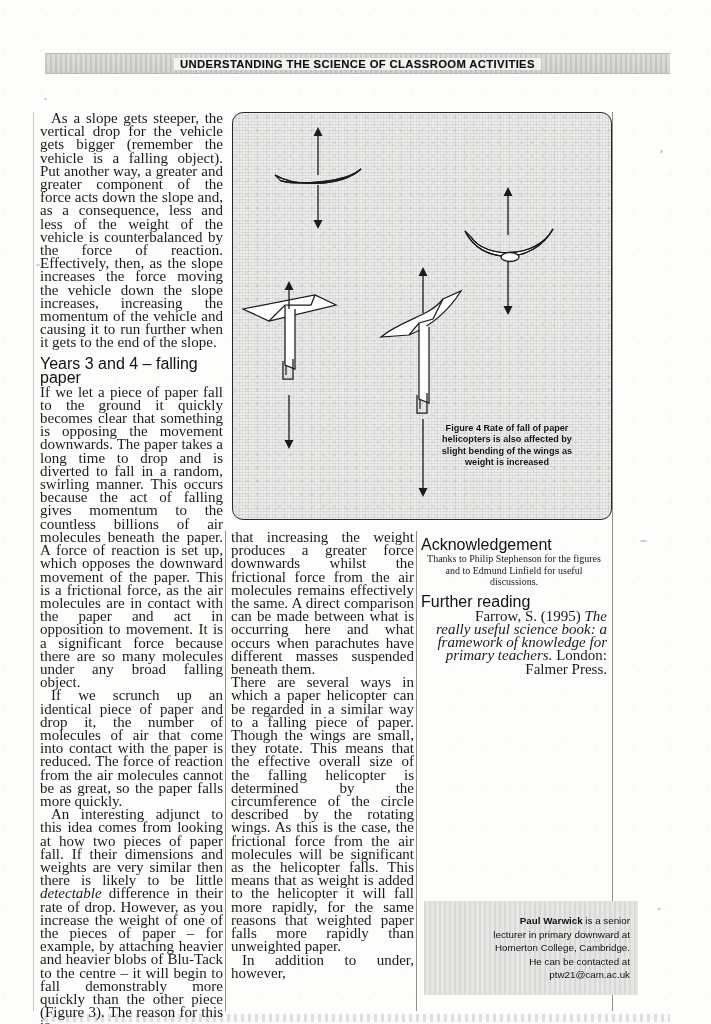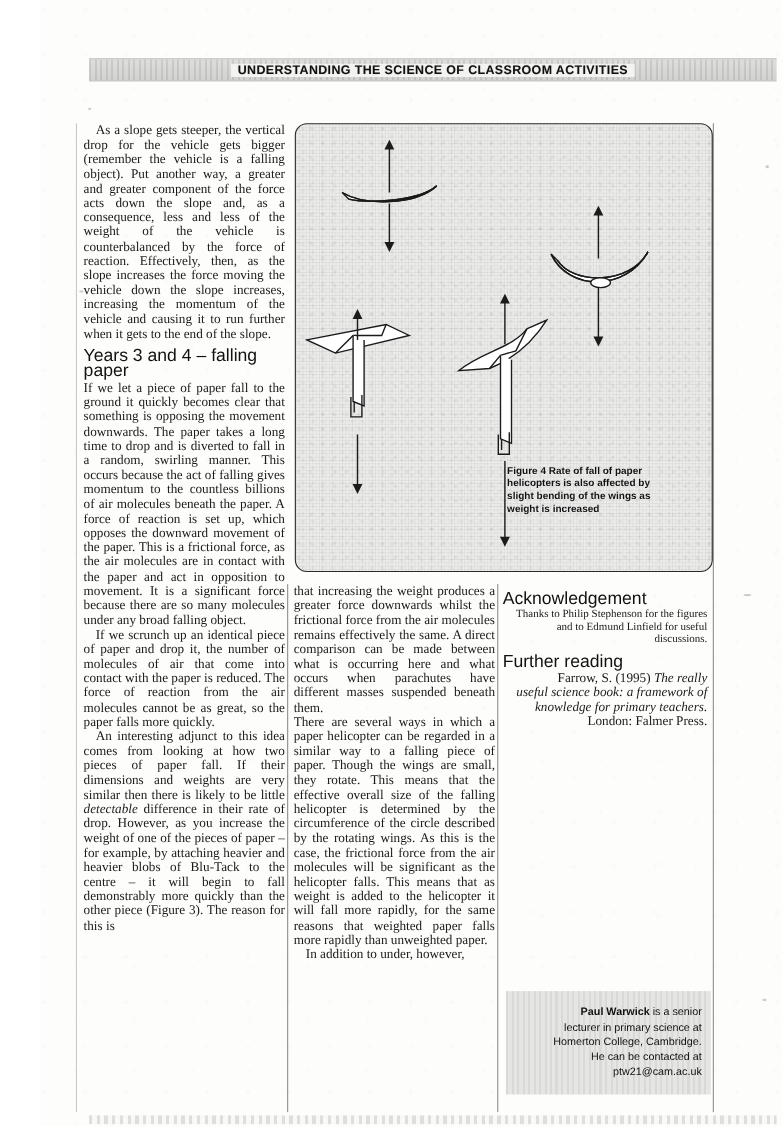--- a/index.html
+++ b/index.html
@@ -11,21 +11,20 @@
     position:relative;
     overflow:hidden;
   }
   .page{
     position:absolute;inset:0;
     background:
       radial-gradient(circle at 12% 22%, rgba(0,0,0,.018) 0 1px, transparent 2px),
       radial-gradient(circle at 62% 71%, rgba(0,0,0,.014) 0 1px, transparent 2px),
       #fdfdfc;
     background-size:37px 41px, 53px 47px, auto;
-    margin-left:36px;
   }
 
   
   .header{
     position:absolute;left:45px;top:53px;width:625px;height:19px;
     background:
       repeating-linear-gradient(90deg, rgba(0,0,0,.10) 0 2px, rgba(0,0,0,.02) 2px 5px),
       linear-gradient(#e2e2e0,#d6d6d4);
     border-top:1px solid #b9b9b6;
     border-bottom:1px solid #b9b9b6;
@@ -35,21 +34,21 @@
     font-family:"Liberation Sans", sans-serif;
     font-weight:bold;font-size:11.3px;letter-spacing:.35px;
     color:#111;white-space:nowrap;
     background:#f3f3f1;padding:0 6px;
     text-shadow:0 0 1px rgba(0,0,0,.25);
   }
 
   
   .col{position:absolute;text-align:justify;}
   .col p{
-    margin:0;font-size:12px;line-height:13.2px;
+    margin:0;font-size:15px;line-height:13.2px;
     text-indent:11px;
     font-family:"Liberation Serif", serif;
   }
   .col p.first{text-indent:11px;}
   .col p.noindent{text-indent:0;}
   h2.sec{
     font-family:"Liberation Sans", sans-serif;
     font-size:16px;line-height:14px;font-weight:normal;
     margin:7px 0 1px 0;color:#111;text-indent:0;text-align:left;
   }
@@ -78,45 +77,45 @@
     overflow:hidden;
   }
   .fig-caption{
     position:absolute;
     font-family:"Liberation Sans", sans-serif;
     font-weight:bold;font-size:9.1px;line-height:11.4px;
     color:#111;white-space:pre-line;
     text-shadow:0 0 1px rgba(255,255,255,.8);
   }
   #cap3{left:14px;top:124px;width:300px;}
-  #cap4{left:192px;top:310px;width:140px;}
+  #cap4{left:204px;top:310px;width:140px;text-align:center;}
 
   
   .author-box{
-    position:absolute;left:424px;top:901px;width:186px;height:94px;
+    position:absolute;left:424px;top:901px;width:214px;height:94px;
     background:
       repeating-linear-gradient(90deg, rgba(0,0,0,.07) 0 2px, rgba(0,0,0,.015) 2px 5px),
       #e9e9e7;
     display:flex;align-items:center;justify-content:flex-end;
   }
   .author-text{
     font-family:"Liberation Sans", sans-serif;
     font-size:9.8px;line-height:13.6px;text-align:right;
     color:#111;padding:0 8px 0 10px;
   }
   .author-text b{font-weight:bold;}
 
   
   .ref{
     font-size:10px;line-height:11.6px;text-align:right;
     margin:0 0 1px 0;padding-left:10px;text-indent:-10px;
   }
   .ref i{font-style:italic;}
 
-  .ack p{font-size:10px;line-height:11.6px;text-indent:0;text-align:right;}
+  .ack p{font-size:10px;line-height:11.6px;text-indent:0;text-align:center;}
 
   .footer{
     position:absolute;left:45px;top:1014px;width:625px;height:8px;
     background:repeating-linear-gradient(90deg, rgba(0,0,0,.22) 0 3px, rgba(0,0,0,.03) 3px 7px);
     opacity:.55;
   }
   .speck{position:absolute;background:#999;border-radius:50%;opacity:.5;}
 </style>
 </head>
 <body>
@@ -255,21 +254,21 @@
         <path d="M190 384 l-4.5 -9 h9 z" fill="#1b1b1b" stroke="none"></path>
       </g>
     </svg>
 
     <div class="fig-caption" id="cap4">Figure 4 Rate of fall of paper helicopters is also affected by slight bending of the wings as weight is increased</div>
   </div>
 
   <div class="author-box">
     <div class="author-text">
       <b>Paul Warwick</b><span> is a senior</span><br>
-      <span>lecturer in primary science at</span><br>
+      <span>lecturer in primary downward at</span><br>
       <span>Homerton College, Cambridge.</span><br>
       <span>He can be contacted at</span><br>
       <span>ptw21@cam.ac.uk</span>
     </div>
   </div>
 
   <div class="footer"></div>
 
   <div class="speck" style="left:44px;top:98px;width:3px;height:2px;"></div>
   <div class="speck" style="left:660px;top:150px;width:3px;height:3px;"></div>

